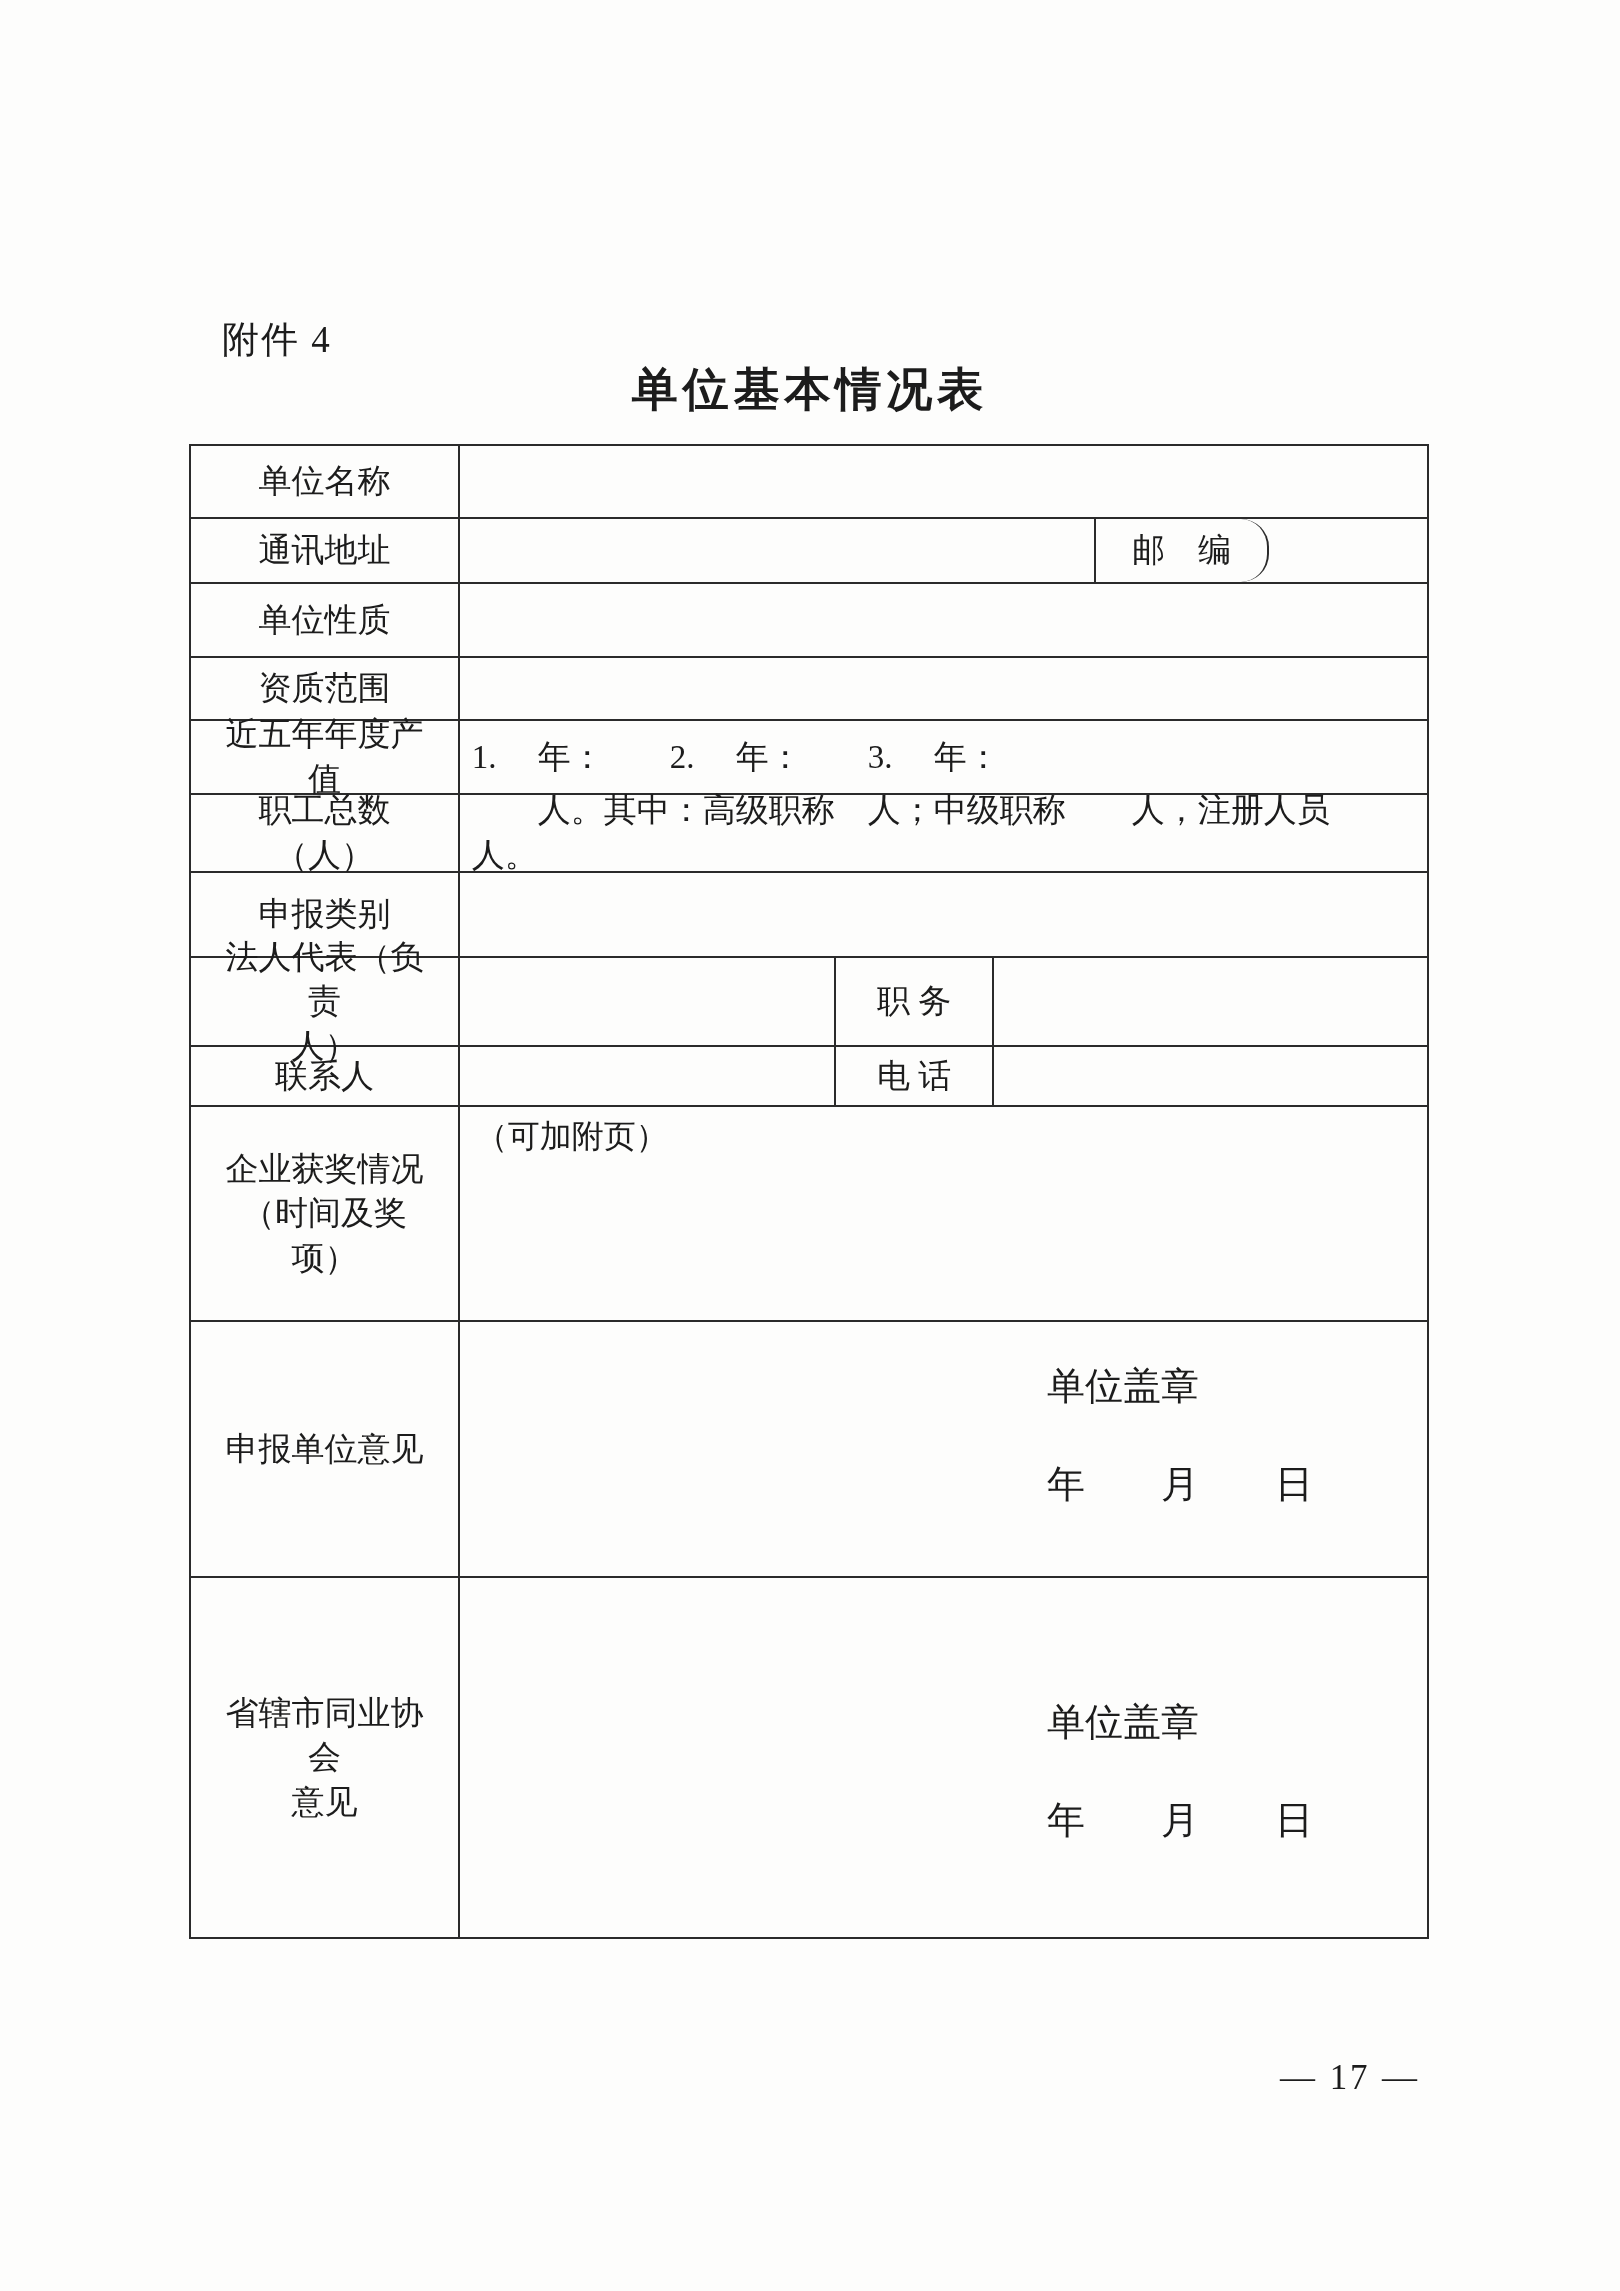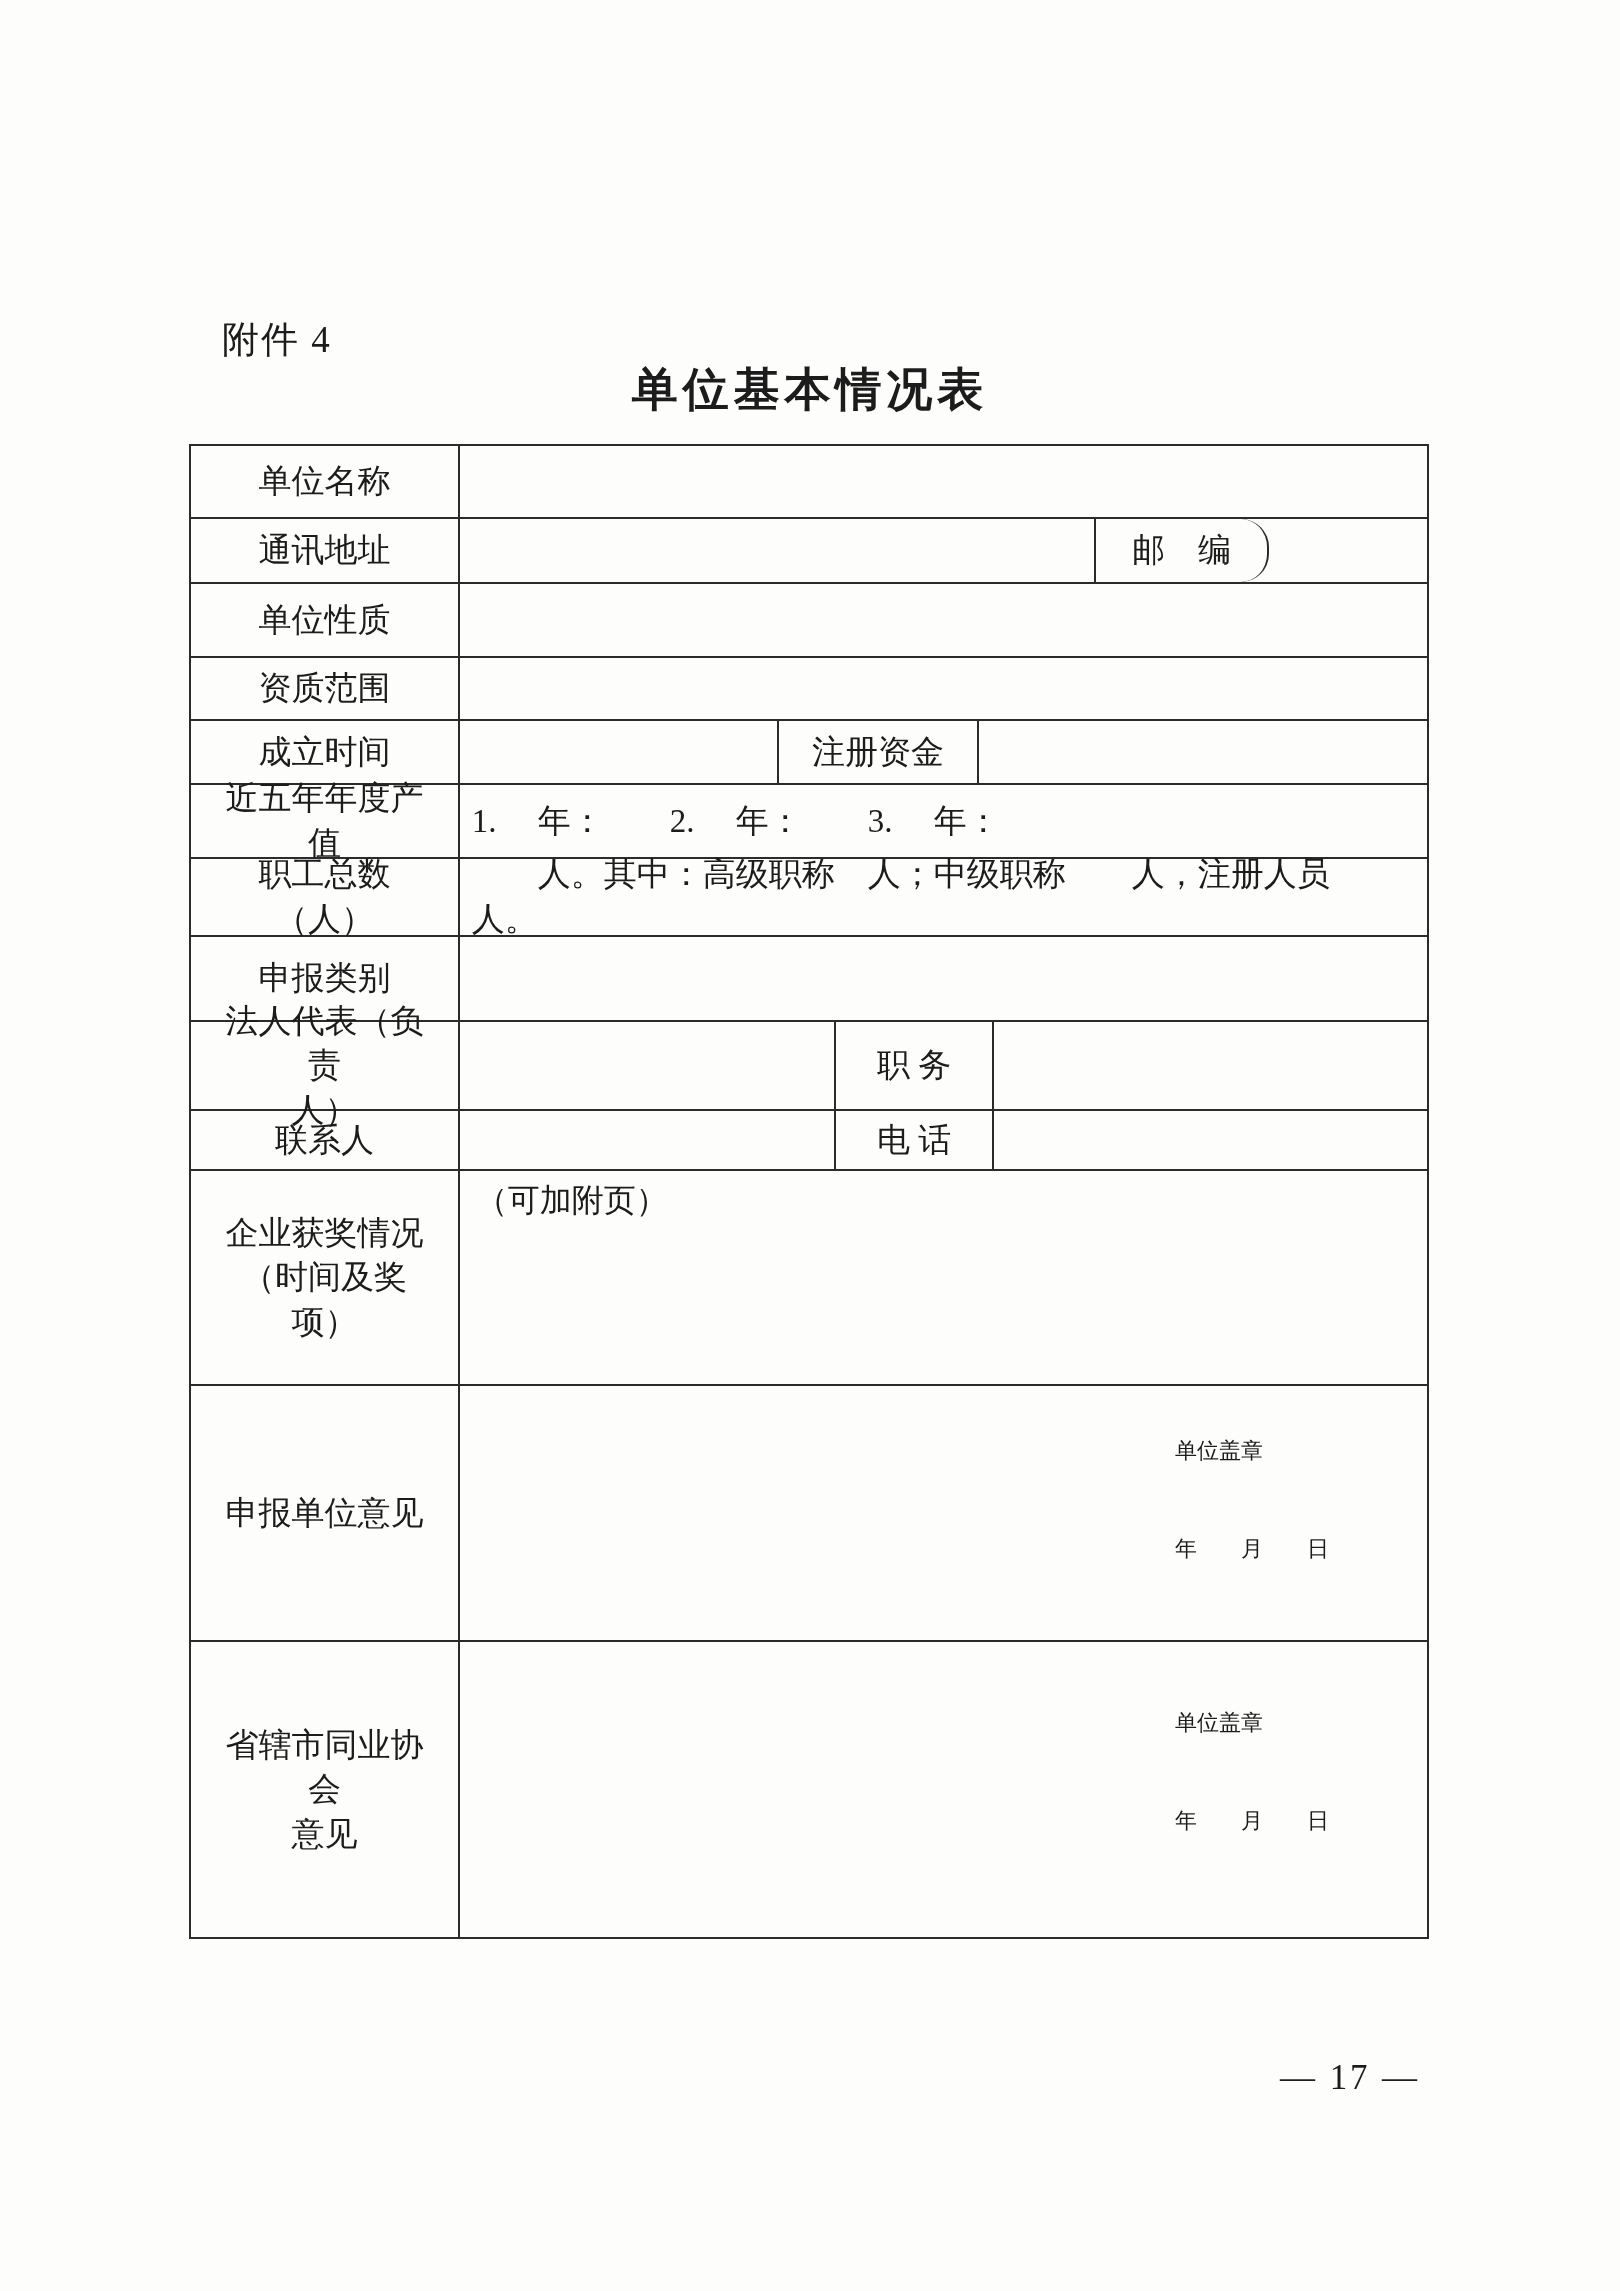--- a/index.html
+++ b/index.html
@@ -99,22 +99,22 @@
     align-items: flex-start;
     padding: 7.8px 7.8px 2px 15.7px;
     font-size: 32px;
   }
   .td-opinion {
     position: relative;
     padding: 0;
   }
   .seal-block {
     position: absolute;
-    right: 98px;
-    font-size: 22px;
+    right: 114px;
+    font-size: 38px;
     line-height: 49px;
     text-align: left;
     white-space: pre-line;
   }
   .seal-block.sb-declaring { bottom: 17.6px; }
   .seal-block.sb-association { bottom: 43px; }
   .page-number {
     position: absolute;
     top: 2058px;
     right: 200px;
@@ -149,26 +149,20 @@
     <div class="tr" style="height:74px">
       <div class="th">单位性质</div>
       <div class="td td-fill cell-last"></div>
     </div>
 
     <div class="tr" style="height:63px">
       <div class="th">资质范围</div>
       <div class="td td-fill cell-last"></div>
     </div>
 
-    <div class="tr" style="height:64px">
-      <div class="th">成立时间</div>
-      <div class="td td-w325"></div>
-      <div class="th th-cap">注册资金</div>
-      <div class="td td-fill cell-last"></div>
-    </div>
 
     <div class="tr" style="height:74px">
       <div class="th">近五年年度产值</div>
       <div class="td td-fill cell-last">1.　 年：　　2.　 年：　　3.　 年：</div>
     </div>
 
     <div class="tr" style="height:78px">
       <div class="th">职工总数（人）</div>
       <div class="td td-fill cell-last">　　人。其中：高级职称　人；中级职称　　人，注册人员　　人。</div>
     </div>

